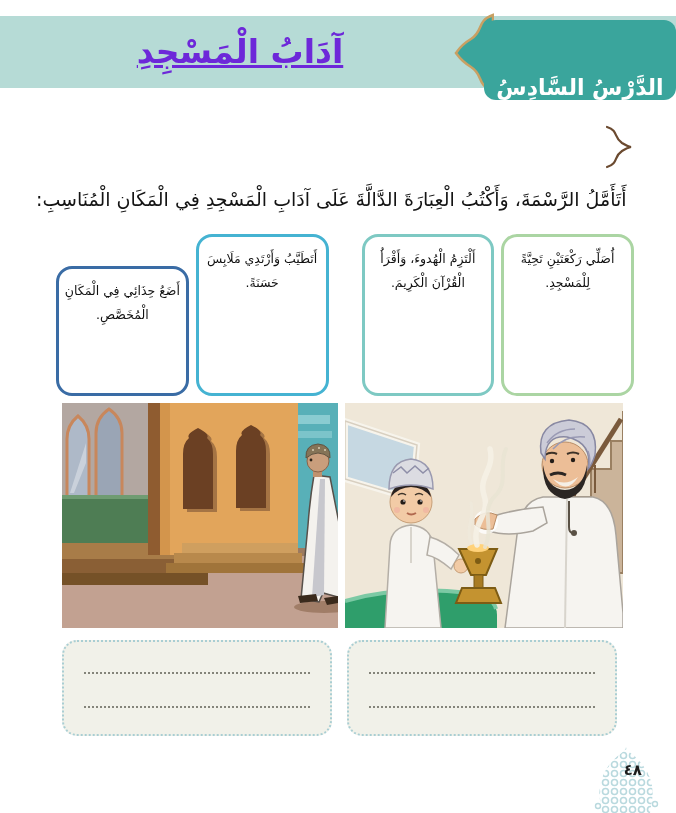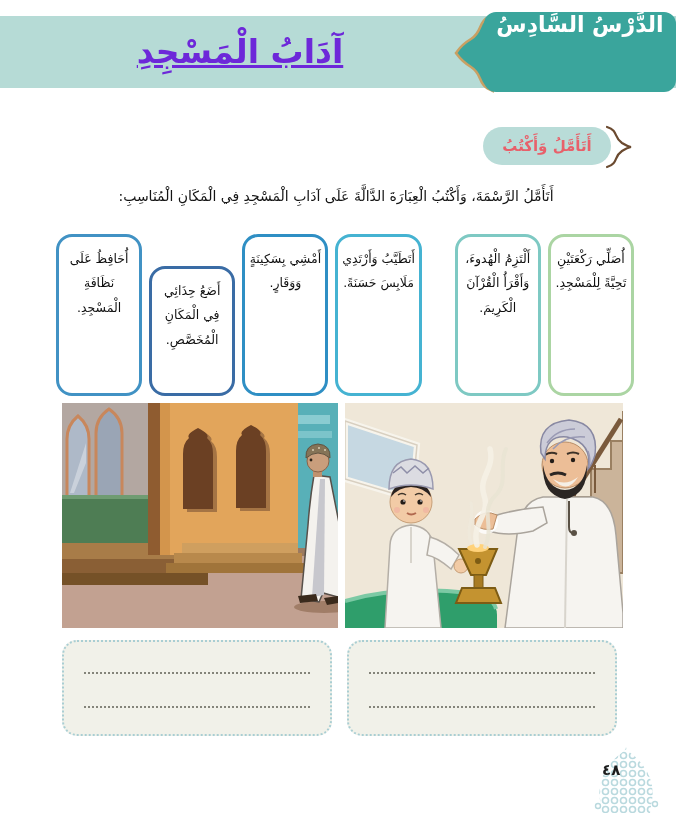--- a/index.html
+++ b/index.html
@@ -16,24 +16,24 @@
     overflow: hidden;
     direction: rtl;
   }
 
   
   .banner {
     position: absolute; top: 16px; left: 0; width: 676px; height: 72px;
     background: #b6dbd6;
   }
   .lesson-tab {
-    position: absolute; top: 12px; right: 0; width: 192px; height: 80px;
+    position: absolute; top: 20px; right: 0; width: 192px; height: 80px;
     background: #3aa59c;
     border-radius: 12px;
-    display: flex; align-items: flex-start; justify-content: center;
+    display: flex; align-items: flex-end; justify-content: center;
   }
   .lesson-tab .lesson-label {
     color: #ffffff; font-size: 22px; font-weight: bold; letter-spacing: 0;
   }
   .tab-bracket {
     position: absolute; top: 13px; right: 182px; width: 42px; height: 80px;
   }
   .page-title {
     position: absolute; top: 30px; right: 256px; width: 360px; height: 48px;
     text-align: center;
@@ -47,21 +47,21 @@
     position: absolute; top: 0; left: 0; width: 128px; height: 38px;
     background: #b9dcd8; border-radius: 19px;
     display: flex; align-items: center; justify-content: center;
   }
   .badge-pill span { color: #e8606a; font-size: 15px; font-weight: bold; }
   .badge-bracket { position: absolute; top: -2px; left: 122px; width: 30px; height: 44px; }
 
   
   .instruction {
     position: absolute; top: 188px; right: 40px; left: 36px;
-    font-size: 14px; color: #141414; text-align: center;
+    font-size: 19px; color: #141414; text-align: left;
     white-space: nowrap; direction: rtl;
   }
 
   
   .phrases {
     position: absolute; top: 234px; right: 42px; width: 578px; height: 162px;
     display: flex; flex-direction: row; gap: 7px; direction: rtl;
   }
   .phrase-box {
     flex: 1 1 0;
@@ -93,21 +93,21 @@
     position: absolute; left: 20px; right: 20px; height: 0;
     border-top: 2px dotted #84847a;
   }
   .write-line.l1 { top: 30px; }
   .write-line.l2 { top: 64px; }
 
   
   .dome-ornament { position: absolute; top: 742px; right: 16px; width: 68px; height: 71px; }
   .page-number {
     position: absolute; top: 761px; right: 34px; width: 40px;
-    text-align: left; font-size: 15px; font-weight: bold; color: #1c1c1c;
+    text-align: right; font-size: 15px; font-weight: bold; color: #1c1c1c;
     direction: rtl;
   }
 </style>
 </head>
 <body>
 
 <div class="page">
 
   <div class="banner" style="background-color: rgb(182, 219, 214);"></div>
 
@@ -115,37 +115,32 @@
 
   <svg class="tab-bracket" viewBox="0 0 42 80">
     <path d="M41,2 C24,8 32,18 19,26 C9,32 7,36 4,40 C7,44 9,48 19,54 C32,62 24,72 41,78 Z" fill="#3aa59c" stroke="#c9a063" stroke-width="2.5"></path>
   </svg>
 
   <div class="lesson-tab" style="background-color: rgb(58, 165, 156);">
     <span class="lesson-label">الدَّرْسُ السَّادِسُ</span>
   </div>
 
   <div class="badge-wrap">
-    <div class="badge-pill" style="background-color: rgb(185, 220, 216);">
-      <span style="color: rgb(232, 96, 106);">أَتَأَمَّلُ وَأَكْتُبُ</span>
-    </div>
     <svg class="badge-bracket" viewBox="0 0 30 44">
       <path d="M2,2 C14,6 8,12 17,18 C21,20.5 23,21.5 26,22 C23,22.5 21,23.5 17,26 C8,32 14,38 2,42" fill="none" stroke="#6b4a30" stroke-width="2.2" stroke-linecap="round"></path>
     </svg>
   </div>
 
   <div class="instruction">أَتَأَمَّلُ الرَّسْمَةَ، وَأَكْتُبُ الْعِبَارَةَ الدَّالَّةَ عَلَى آدَابِ الْمَسْجِدِ فِي الْمَكَانِ الْمُنَاسِبِ:</div>
 
   <div class="phrases">
     <div class="phrase-box" style="border-color: rgb(171, 213, 163);">أُصَلِّي رَكْعَتَيْنِ تَحِيَّةً لِلْمَسْجِدِ.</div>
     <div class="phrase-box" style="border-color: rgb(126, 201, 195); margin-left: 26px;">أَلْتَزِمُ الْهُدوءَ، وَأَقْرَأُ الْقُرْآنَ الْكَرِيمَ.</div>
     <div class="phrase-box" style="border-color: rgb(69, 179, 210);">أَتَطَيَّبُ وَأَرْتَدِي مَلَابِسَ حَسَنَةً.</div>
-    <div class="phrase-box" style="border-color: rgb(47, 143, 196);">أَمْشِي بِسَكِينَةٍ وَوَقَارٍ.</div>
     <div class="phrase-box" style="border-color: rgb(58, 108, 165); margin-top: 32px;">أَضَعُ حِذَائِي فِي الْمَكَانِ الْمُخَصَّصِ.</div>
-    <div class="phrase-box" style="border-color: rgb(65, 146, 196);">أُحَافِظُ عَلَى نَظَافَةِ الْمَسْجِدِ.</div>
   </div>
 
   <div class="figure figure-left">
     <svg viewBox="0 0 276 225" width="276" height="225">
       <rect width="276" height="225" fill="#58b0b8"></rect>
       <rect x="196" y="12" width="72" height="9" fill="#9fd8dc" opacity="0.7"></rect>
       <rect x="212" y="28" width="58" height="7" fill="#9fd8dc" opacity="0.5"></rect>
       <rect x="0" y="150" width="276" height="75" fill="#c2a191"></rect>
       <rect x="0" y="145" width="276" height="8" fill="#9b7a60"></rect>
 

